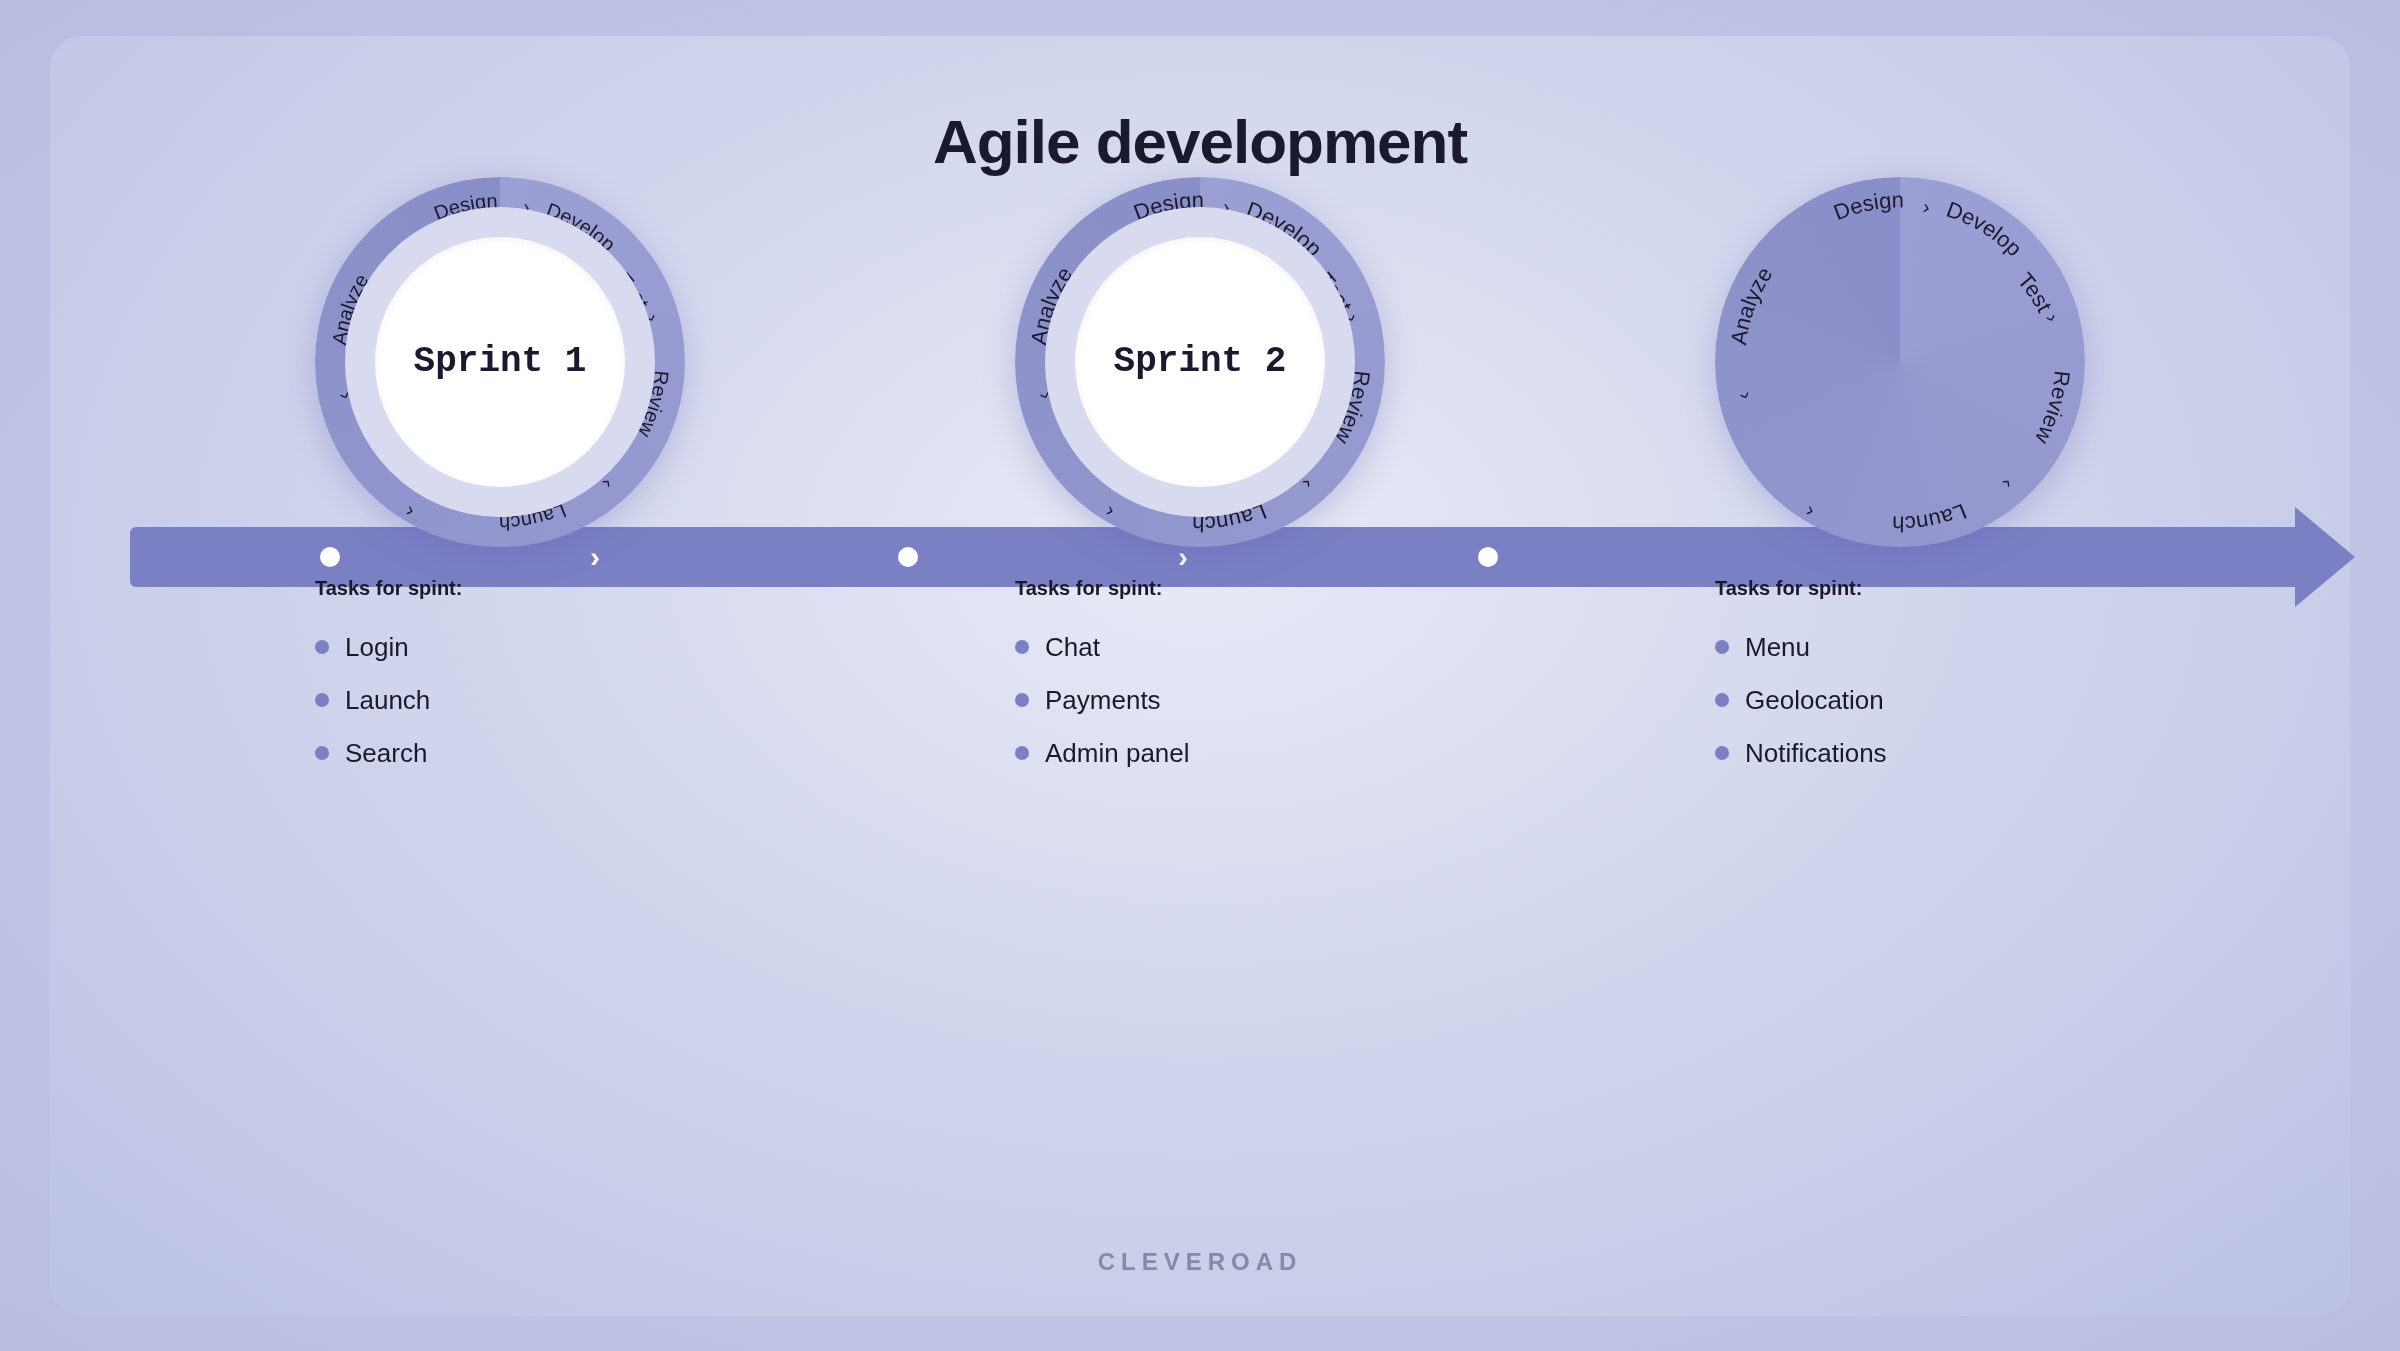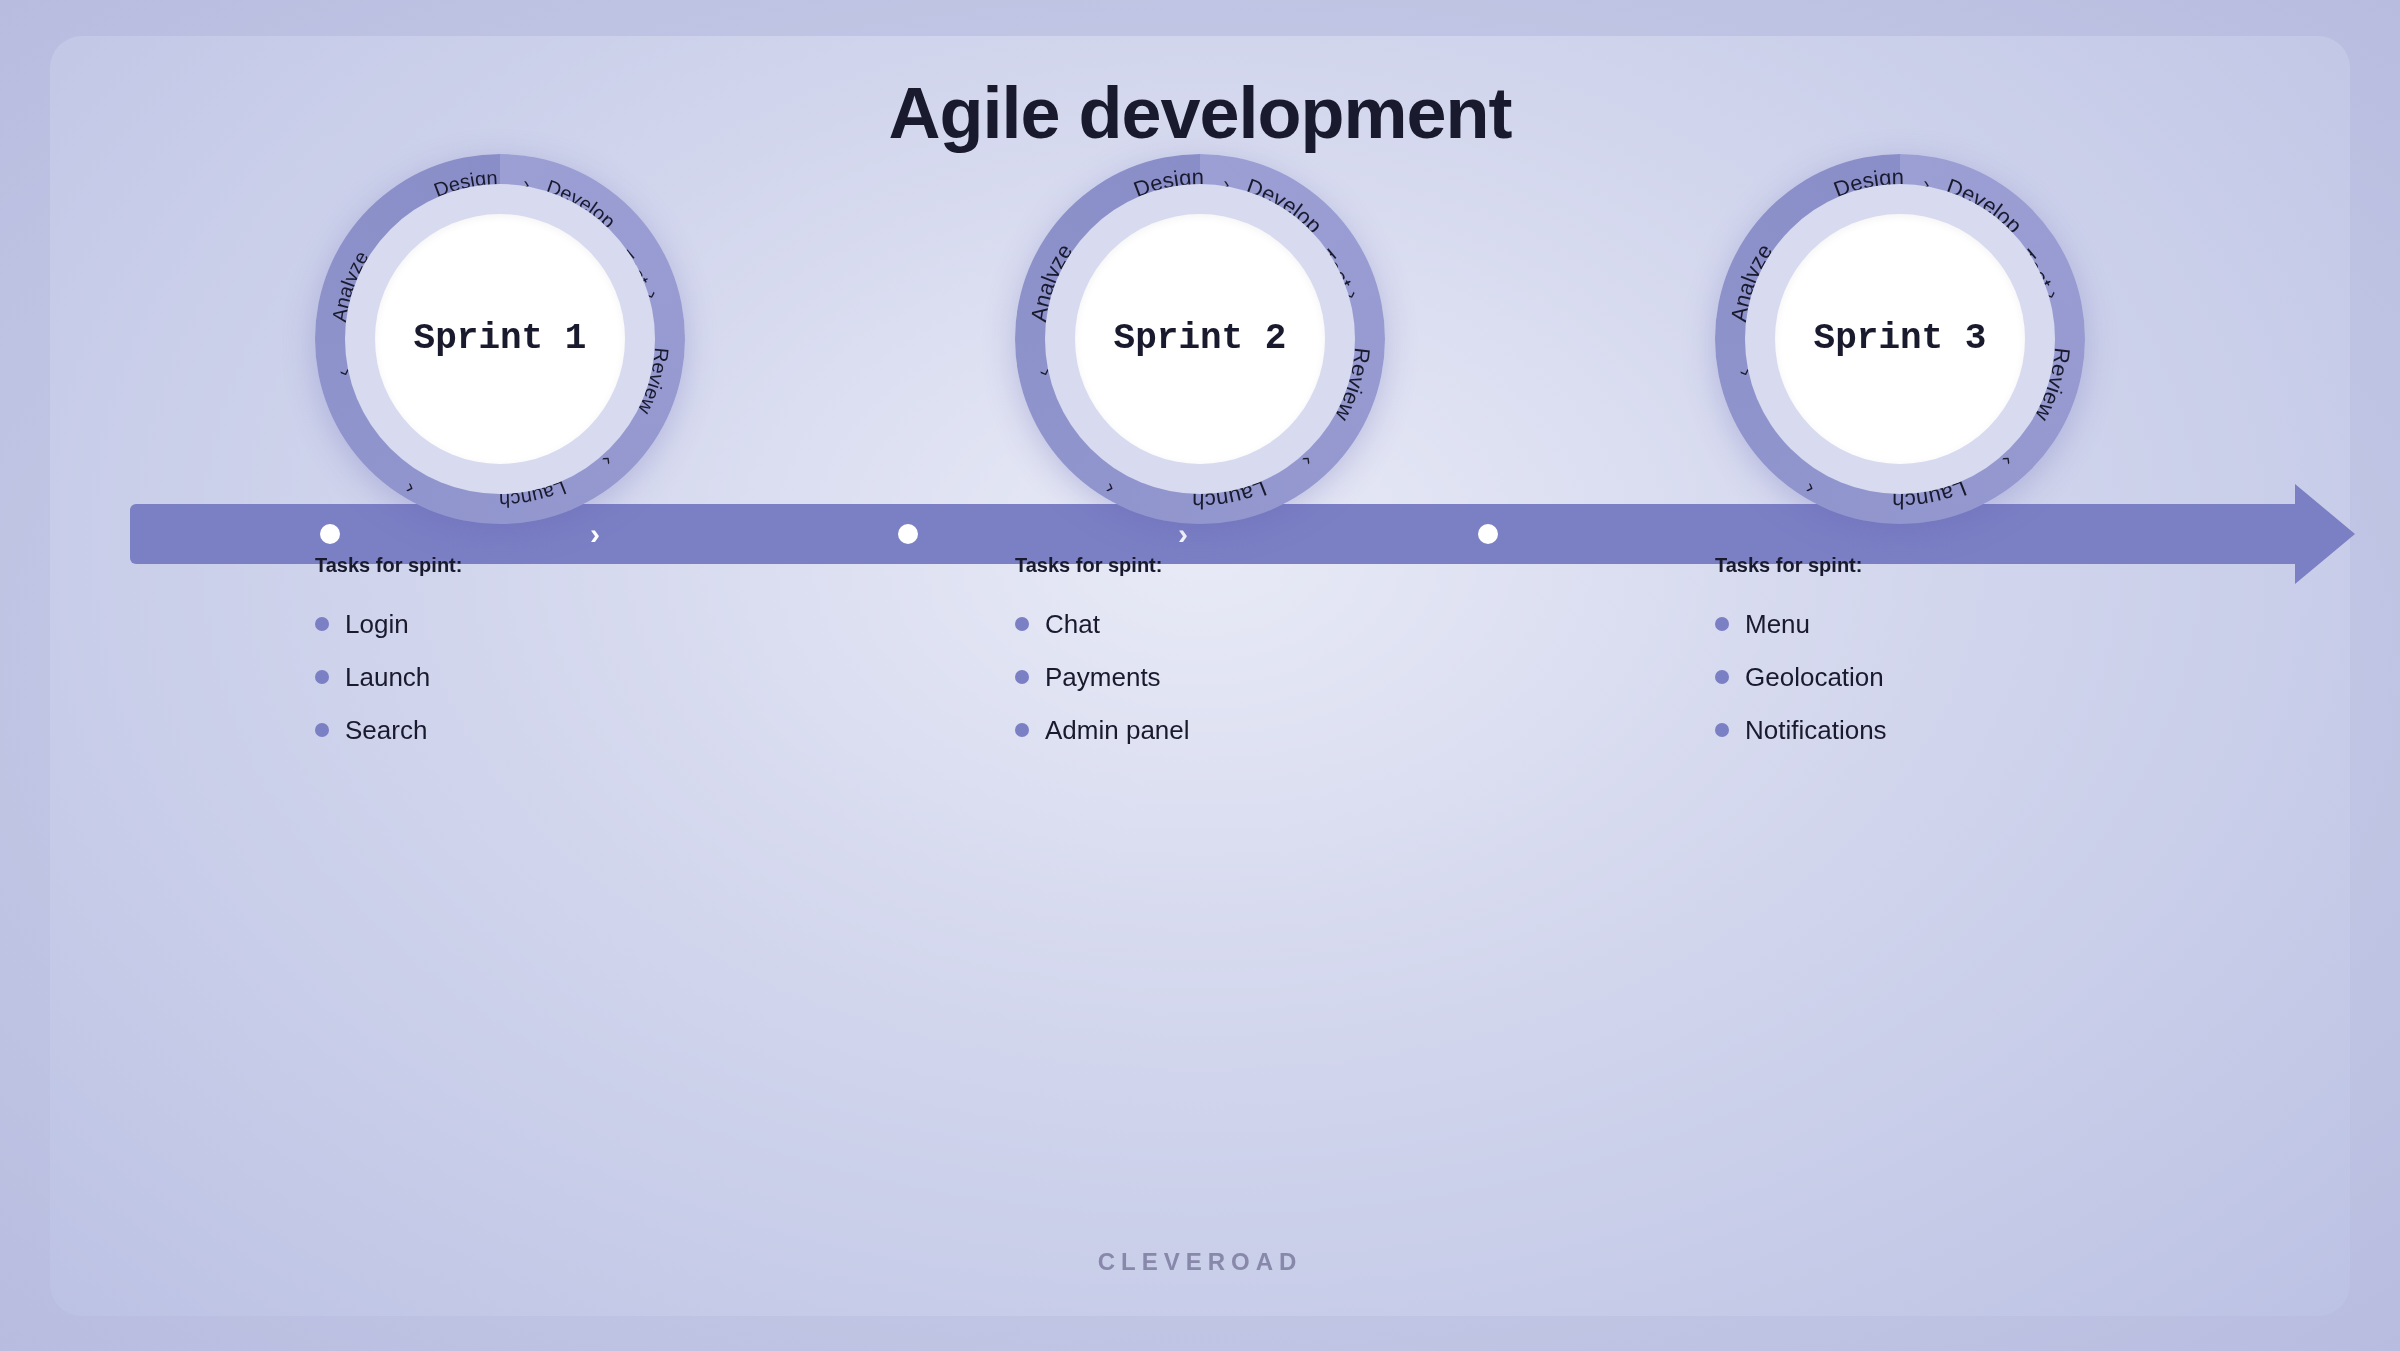--- a/index.html
+++ b/index.html
@@ -20,22 +20,22 @@
       height: 1280px;
       background: radial-gradient(ellipse at 50% 40%, #e8eaf6 0%, #d0d4ec 50%, #bcc2e4 100%);
       border-radius: 32px;
       position: relative;
       display: flex;
       flex-direction: column;
       align-items: center;
     }
 
     .title {
-      margin-top: 36px;
-      font-size: 72px;
+      margin-top: 70px;
+      font-size: 62px;
       font-weight: 700;
       color: #1a1a2e;
       letter-spacing: -1px;
     }
 
     .diagram-area {
       width: 100%;
       flex: 1;
       position: relative;
       display: flex;
@@ -331,25 +331,20 @@
             </text>
             <text>
               <textPath href="#s3-arc-launch" startOffset="10%" font-size="22" fill="#1a1a2e">Launch</textPath>
             </text>
             <text x="207" y="36" font-size="20" fill="#1a1a2e" transform="rotate(10,207,36)">›</text>
             <text x="330" y="140" font-size="20" fill="#1a1a2e" transform="rotate(70,330,140)">›</text>
             <text x="290" y="300" font-size="20" fill="#1a1a2e" transform="rotate(130,290,300)">‹</text>
             <text x="100" y="330" font-size="20" fill="#1a1a2e" transform="rotate(200,100,330)">‹</text>
             <text x="36" y="220" font-size="20" fill="#1a1a2e" transform="rotate(250,36,220)">‹</text>
           </svg>
-          <div class="ring-middle">
-            <div class="ring-inner">
-              <span class="sprint-label">Sprint 3</span>
-            </div>
-          </div>
         </div>
         <div class="tasks-section">
           <div class="tasks-title">Tasks for spint:</div>
           <div class="task-item">
             <div class="task-bullet"></div>
             <span>Menu</span>
           </div>
           <div class="task-item">
             <div class="task-bullet"></div>
             <span>Geolocation</span>

